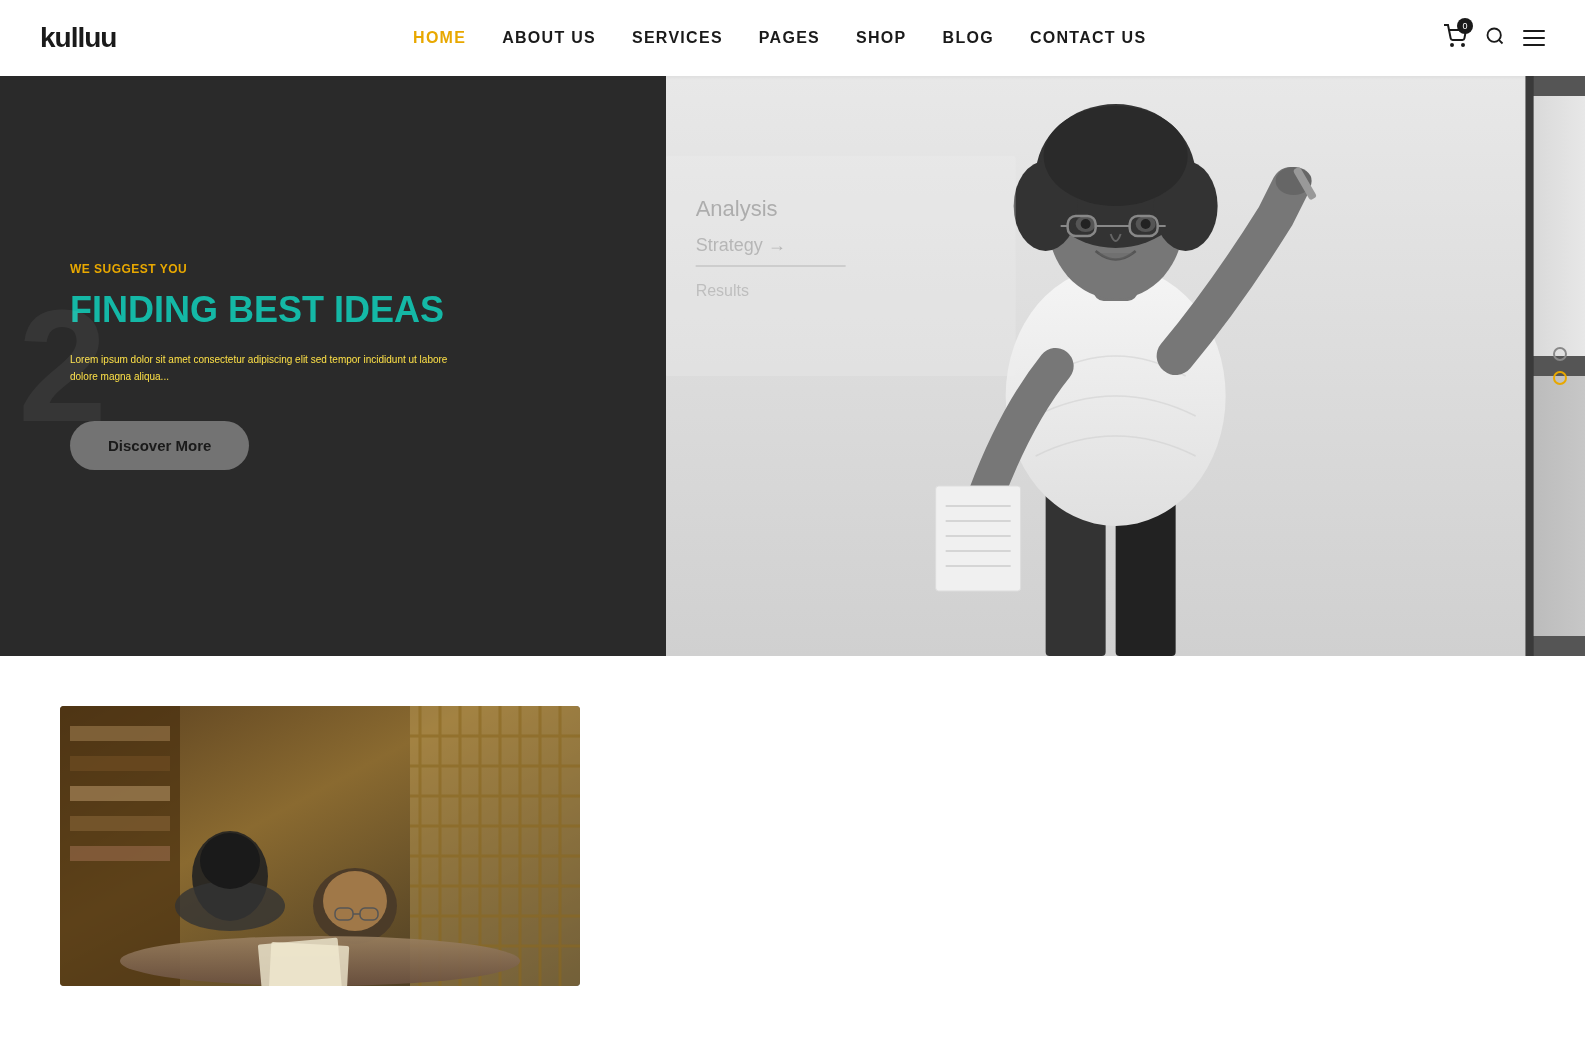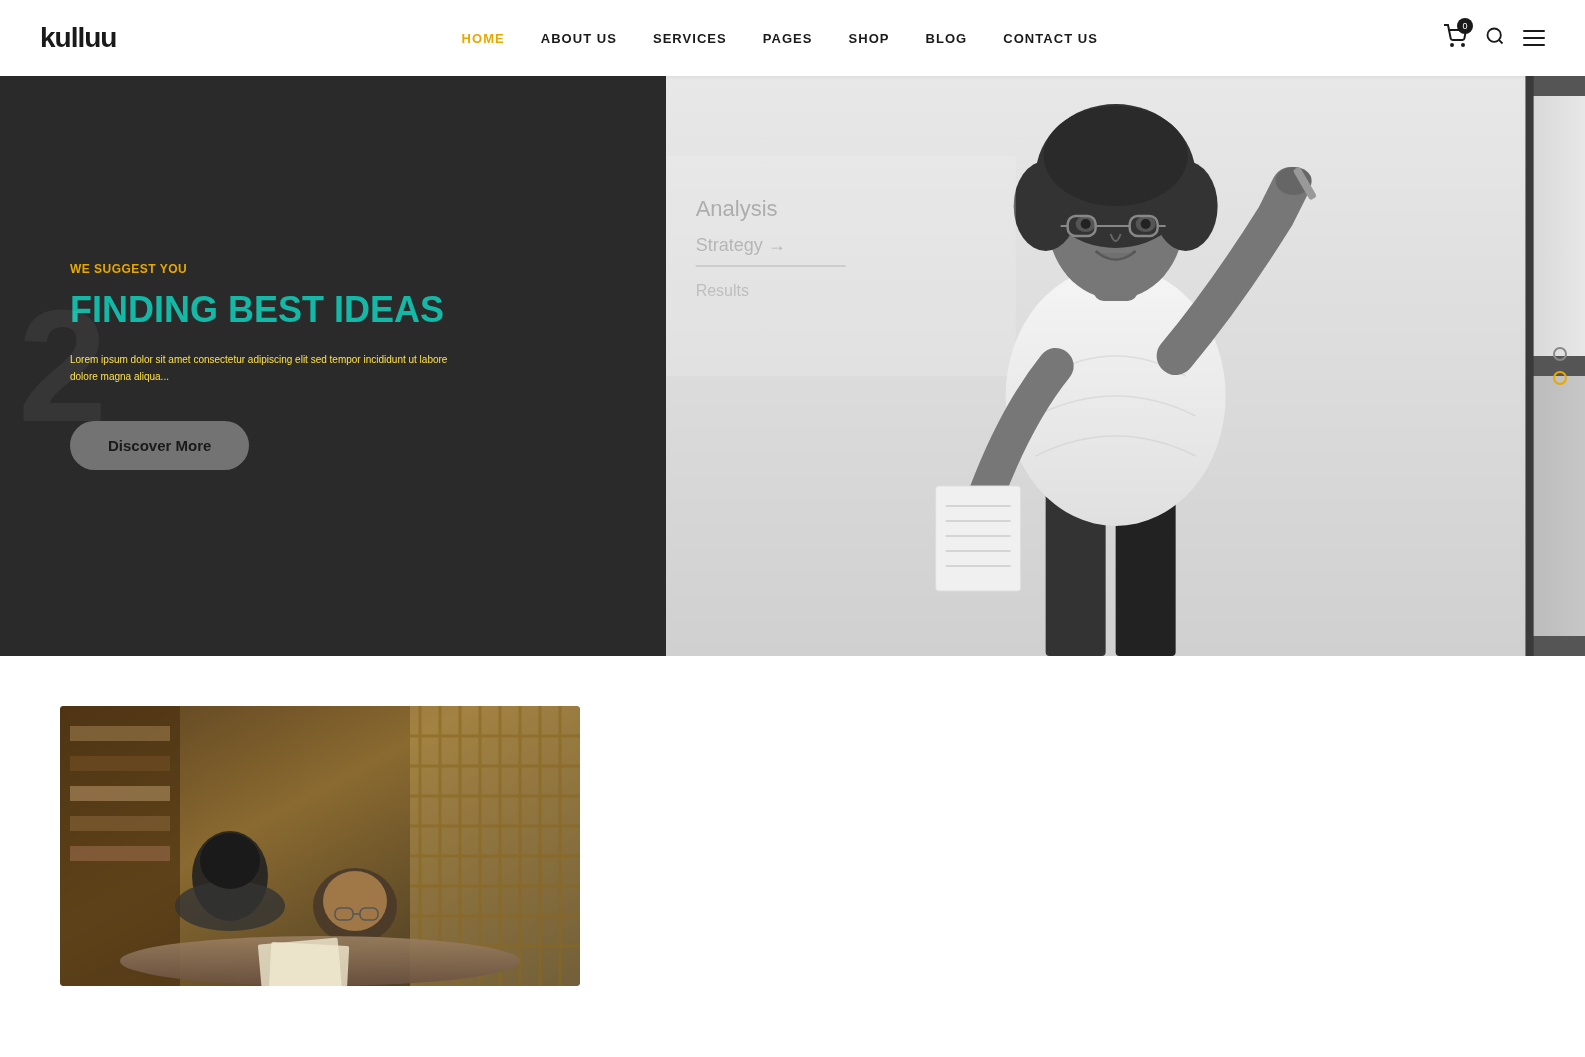--- a/index.html
+++ b/index.html
@@ -22,21 +22,21 @@
       font-weight: 700;
       color: #1a1a1a;
       letter-spacing: -1px;
     }
     .nav {
       display: flex;
       align-items: center;
       gap: 36px;
     }
     .nav-item {
-      font-size: 13px;
+      font-size: 16px;
       font-weight: 700;
       letter-spacing: 0.08em;
       color: #1a1a1a;
       cursor: pointer;
       text-transform: uppercase;
     }
     .nav-item.active {
       color: #e8a800;
     }
     .header-actions {

